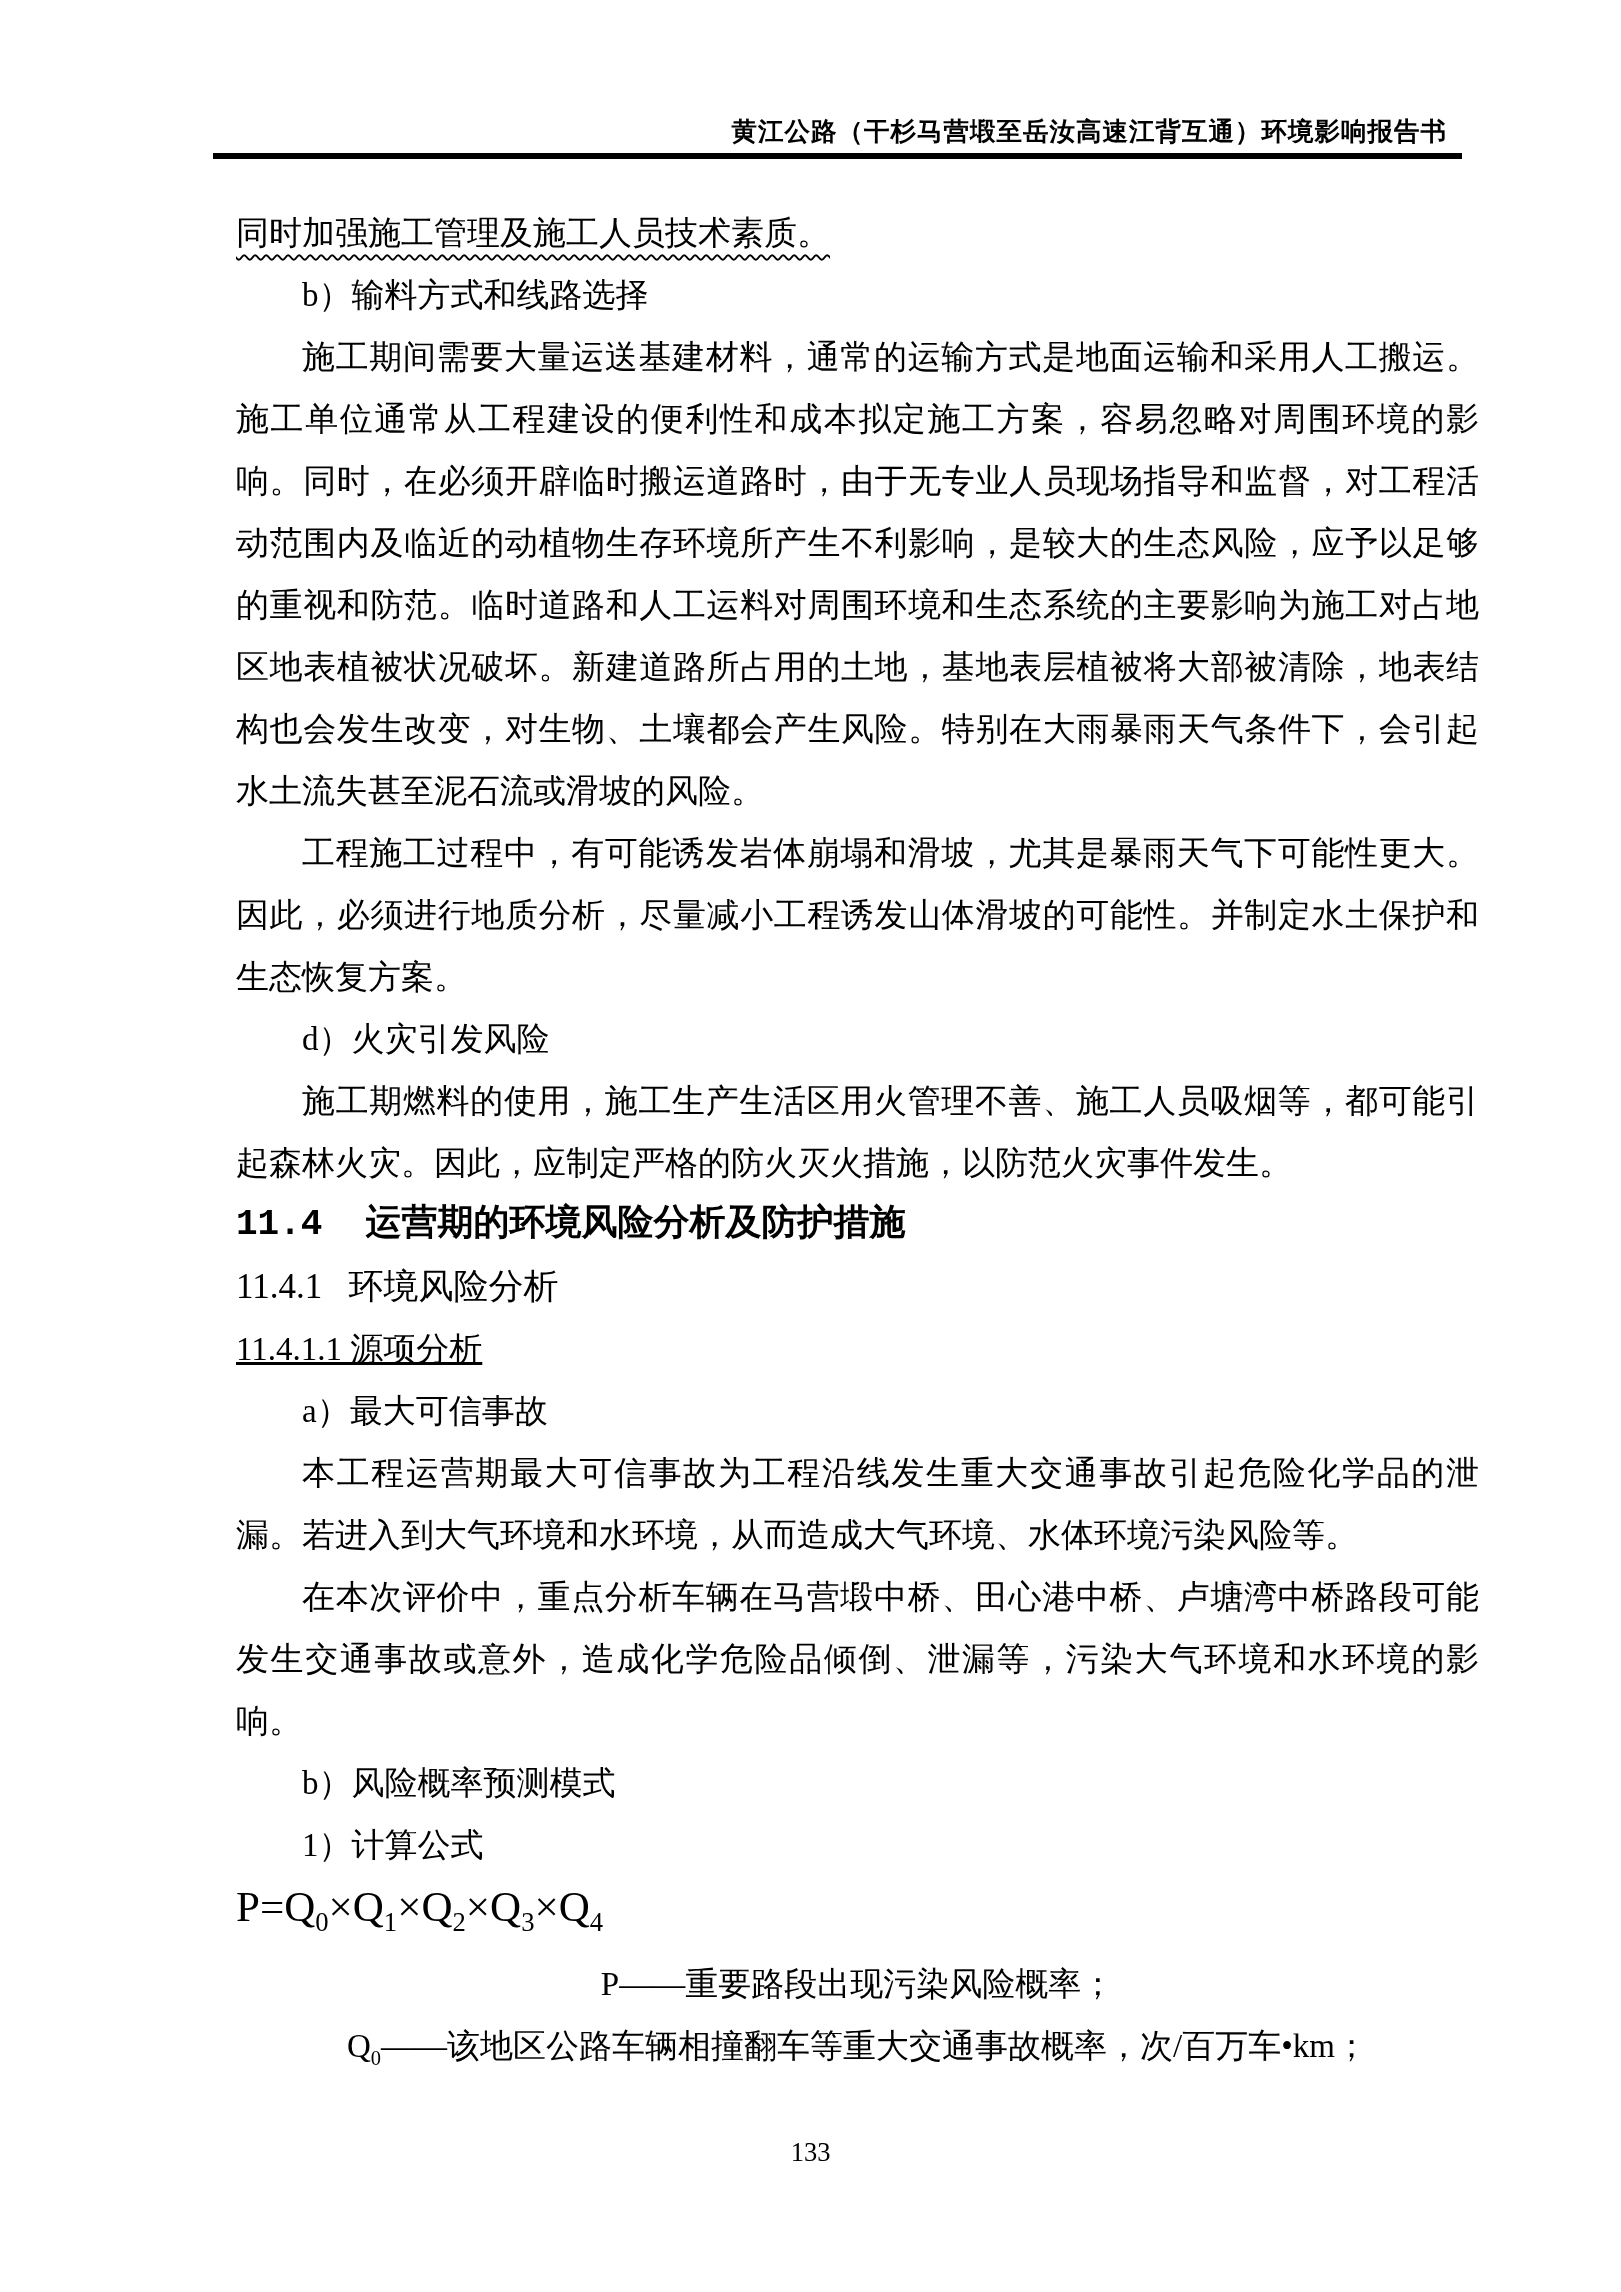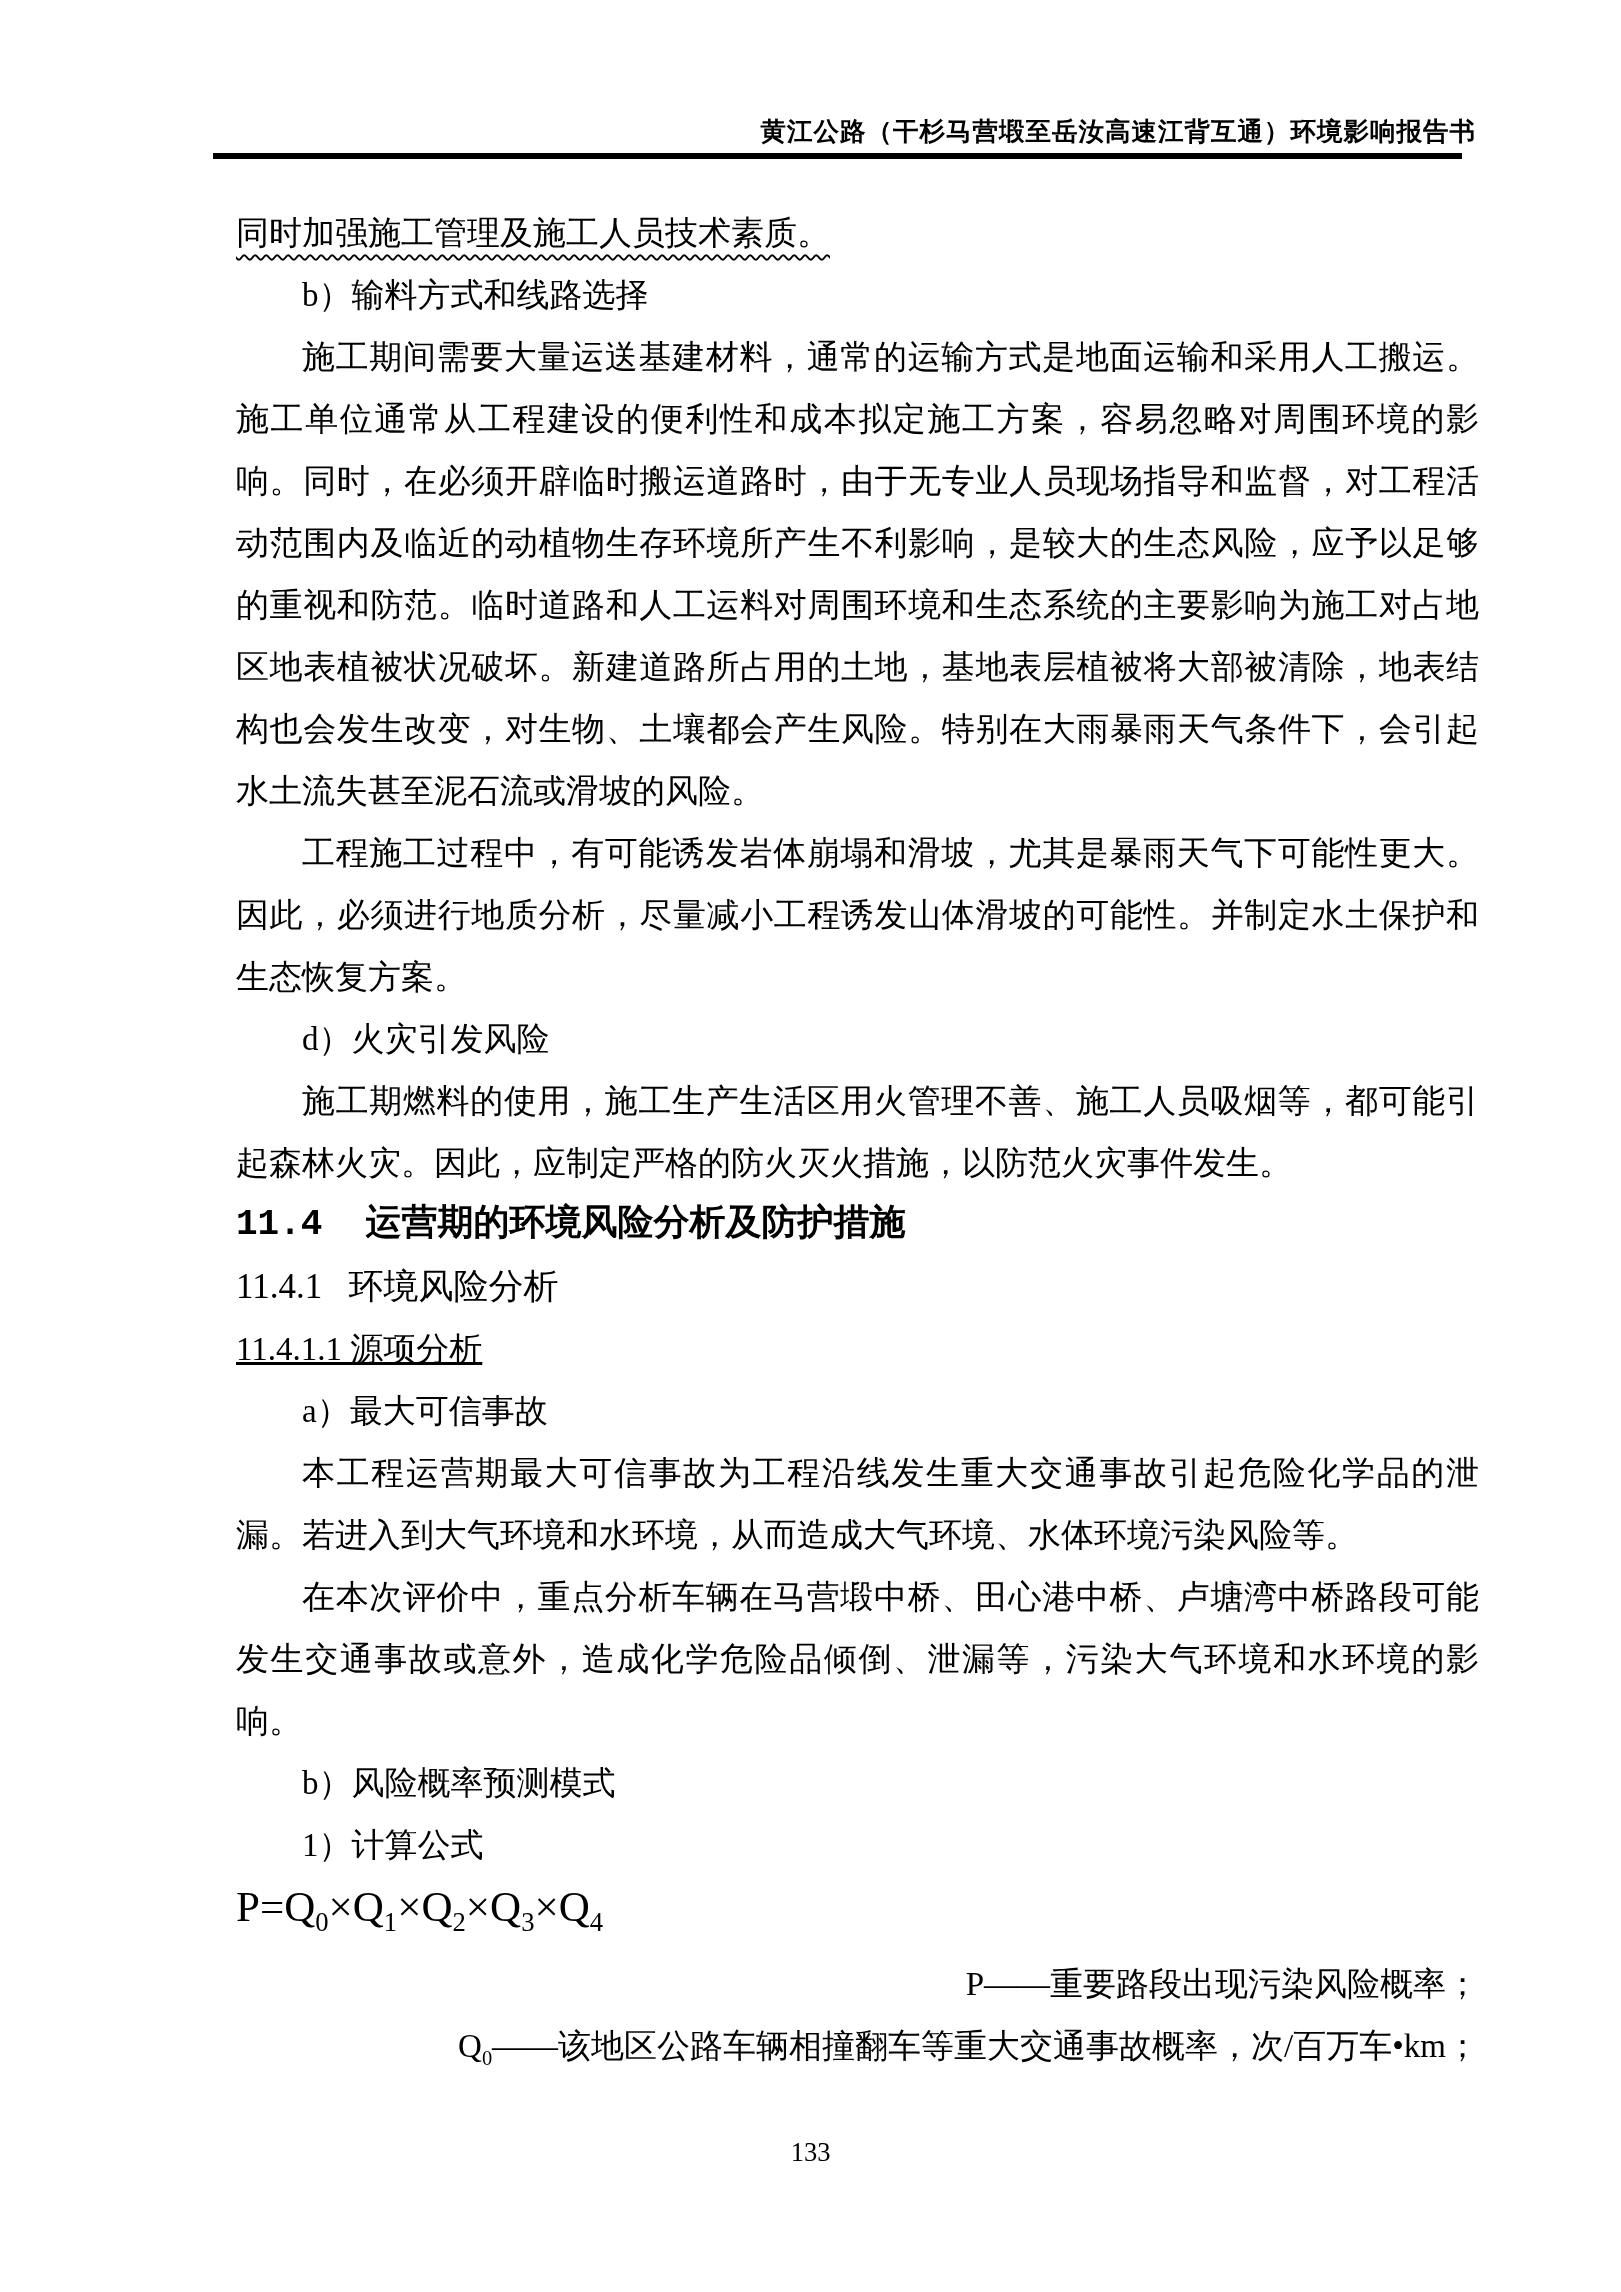--- a/index.html
+++ b/index.html
@@ -3,21 +3,21 @@
 <meta charset="utf-8">
 <style>
   html,body{margin:0;padding:0;}
   body{
     width:1621px;height:2293px;position:relative;
     background:#ffffff;color:#000000;
     font-family:"Liberation Serif","DejaVu Serif",serif;
     overflow:hidden;
   }
   .header-title{
-    position:absolute;top:114px;right:145px;
+    position:absolute;top:114px;right:174px;
     font-size:25.5px;font-weight:bold;letter-spacing:1px;
     white-space:nowrap;
   }
   .header-rule{
     position:absolute;top:153px;left:213px;width:1249px;height:5.9px;
     background:#000;
   }
   .content{
     position:absolute;top:202px;left:236px;width:1243px;
     font-size:33px;line-height:62px;text-align:justify;
@@ -31,21 +31,21 @@
     text-underline-offset:9.8px;
   }
   .h1{
     font-family:Liberation Mono, monospace;
     font-weight:bold;font-size:36px;white-space:pre-wrap;text-align:left;
   }
   .h2{font-size:35px;white-space:pre-wrap;text-align:left;}
   .h3{font-size:33px;white-space:pre-wrap;text-align:left;text-decoration:underline;}
   .formula{padding-left:199px;font-size:43px;text-align:left;}
   .formula sub,.def sub{font-size:0.62em;}
-  .def{text-align:right;}
+  .def{text-align:center;}
   .footer{
     position:absolute;top:2137px;left:0;width:100%;
     text-align:center;font-size:26.5px;
   }
 </style>
 </head>
 <body>
 
 <div class="header-title">黄江公路（干杉马营塅至岳汝高速江背互通）环境影响报告书</div>
 

